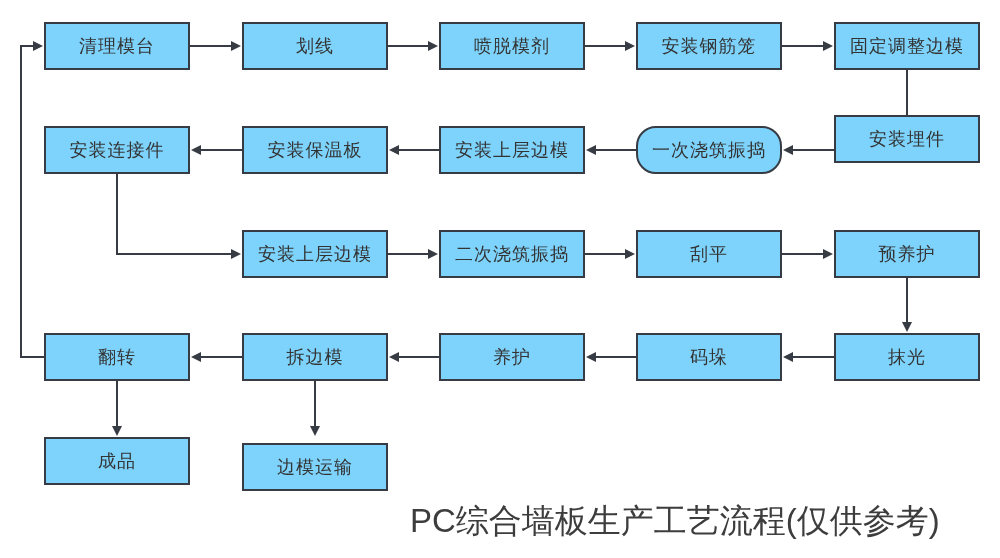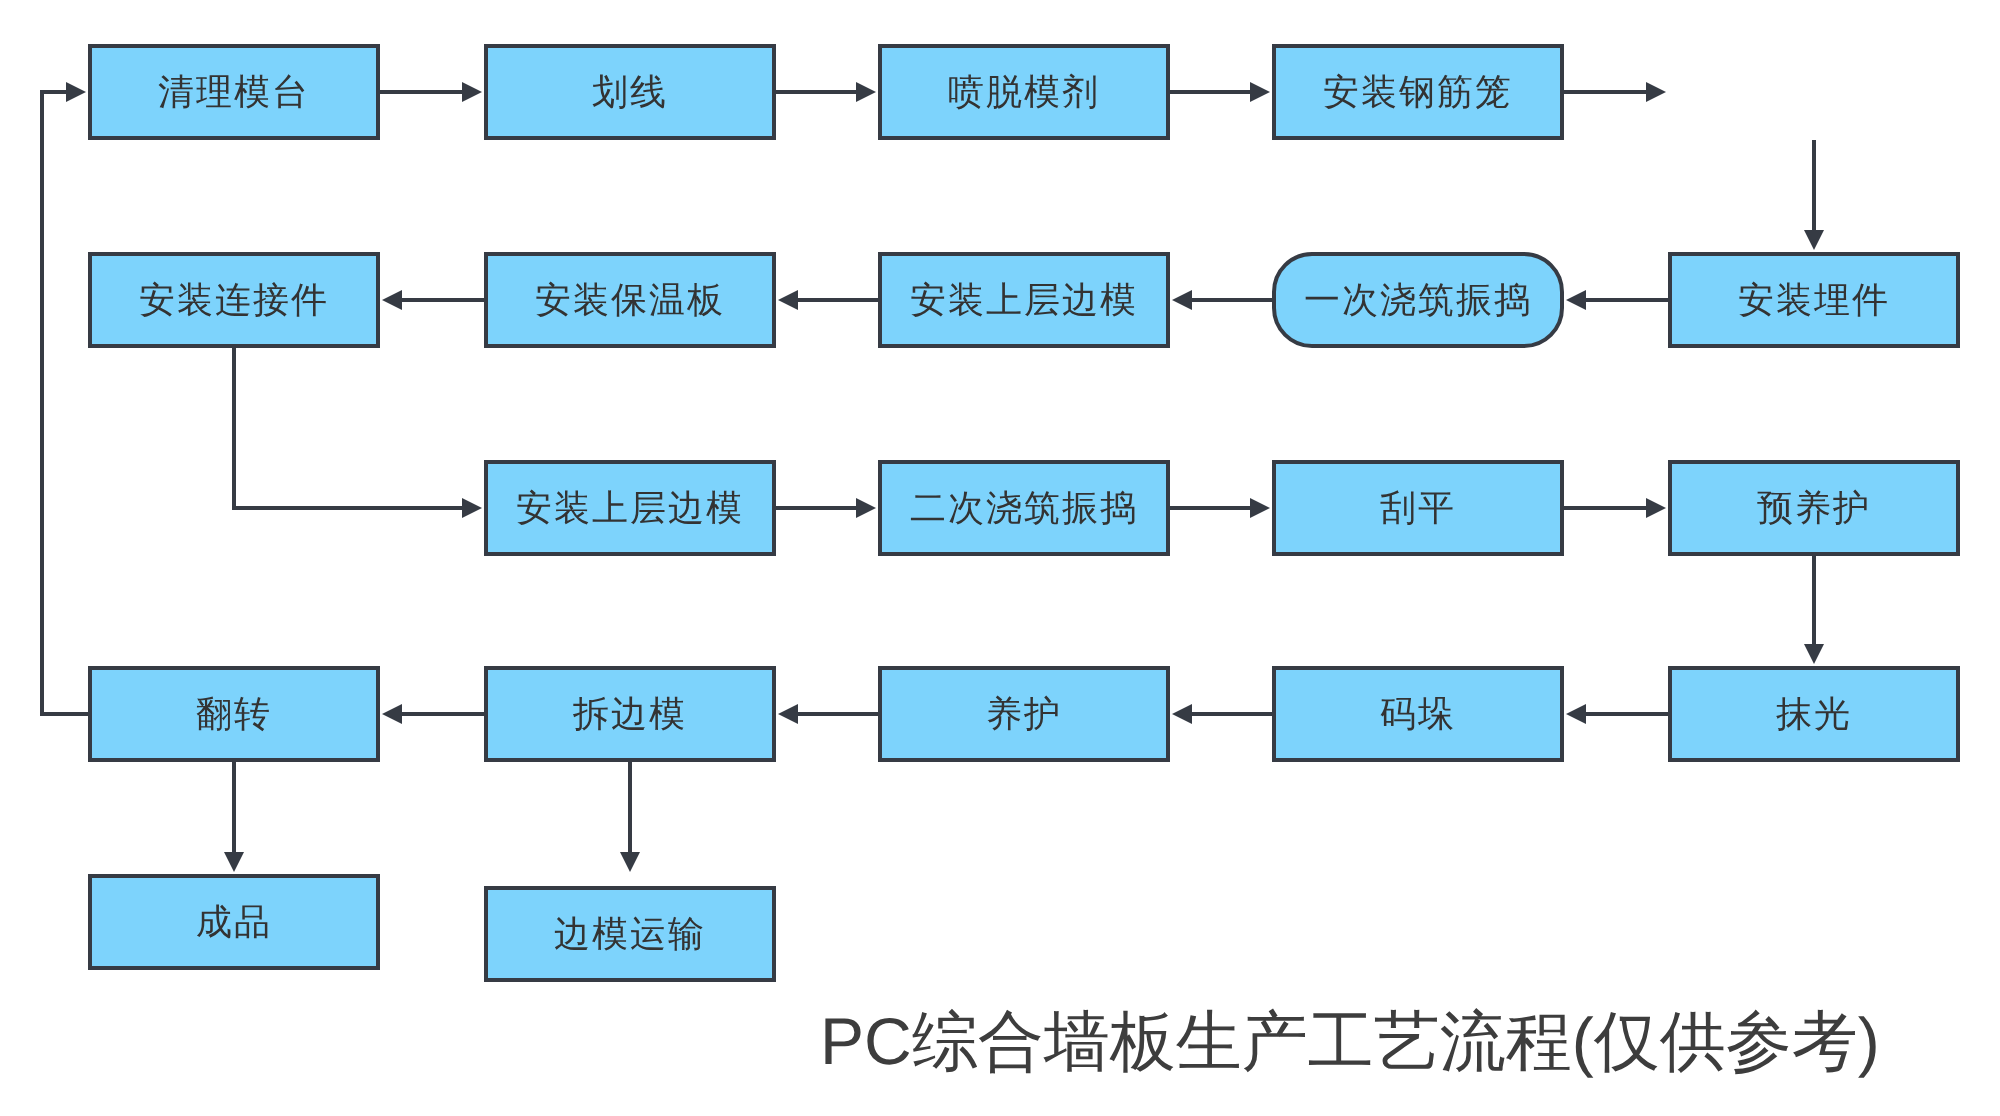--- a/index.html
+++ b/index.html
@@ -91,22 +91,23 @@
     <line x1="117" y1="381" x2="117" y2="434" marker-end="url(#arrow)"></line>
     <line x1="315" y1="381" x2="315" y2="434" marker-end="url(#arrow)"></line>
 
     <polyline points="44,357 21,357 21,46 41,46" marker-end="url(#arrow)"></polyline>
   </svg>
 
   <div class="node" style="left:44px; top:22px;">清理模台</div>
   <div class="node" style="left:242px; top:22px;">划线</div>
   <div class="node" style="left:439px; top:22px;">喷脱模剂</div>
   <div class="node" style="left:636px; top:22px;">安装钢筋笼</div>
+  <div class="node" style="left:834px; top:22px;">固定调整边模</div>
 
-  <div class="node" style="left:834px; top:126px;">安装埋件</div>
+  <div class="node" style="left:834px; top:115px;">安装埋件</div>
   <div class="node" style="left:636px; top:126px;border-radius:20px;">一次浇筑振捣</div>
   <div class="node" style="left:439px; top:126px;">安装上层边模</div>
   <div class="node" style="left:242px; top:126px;">安装保温板</div>
   <div class="node" style="left:44px; top:126px;">安装连接件</div>
 
   <div class="node" style="left:242px; top:230px;">安装上层边模</div>
   <div class="node" style="left:439px; top:230px;">二次浇筑振捣</div>
   <div class="node" style="left:636px; top:230px;">刮平</div>
   <div class="node" style="left:834px; top:230px;">预养护</div>
 

